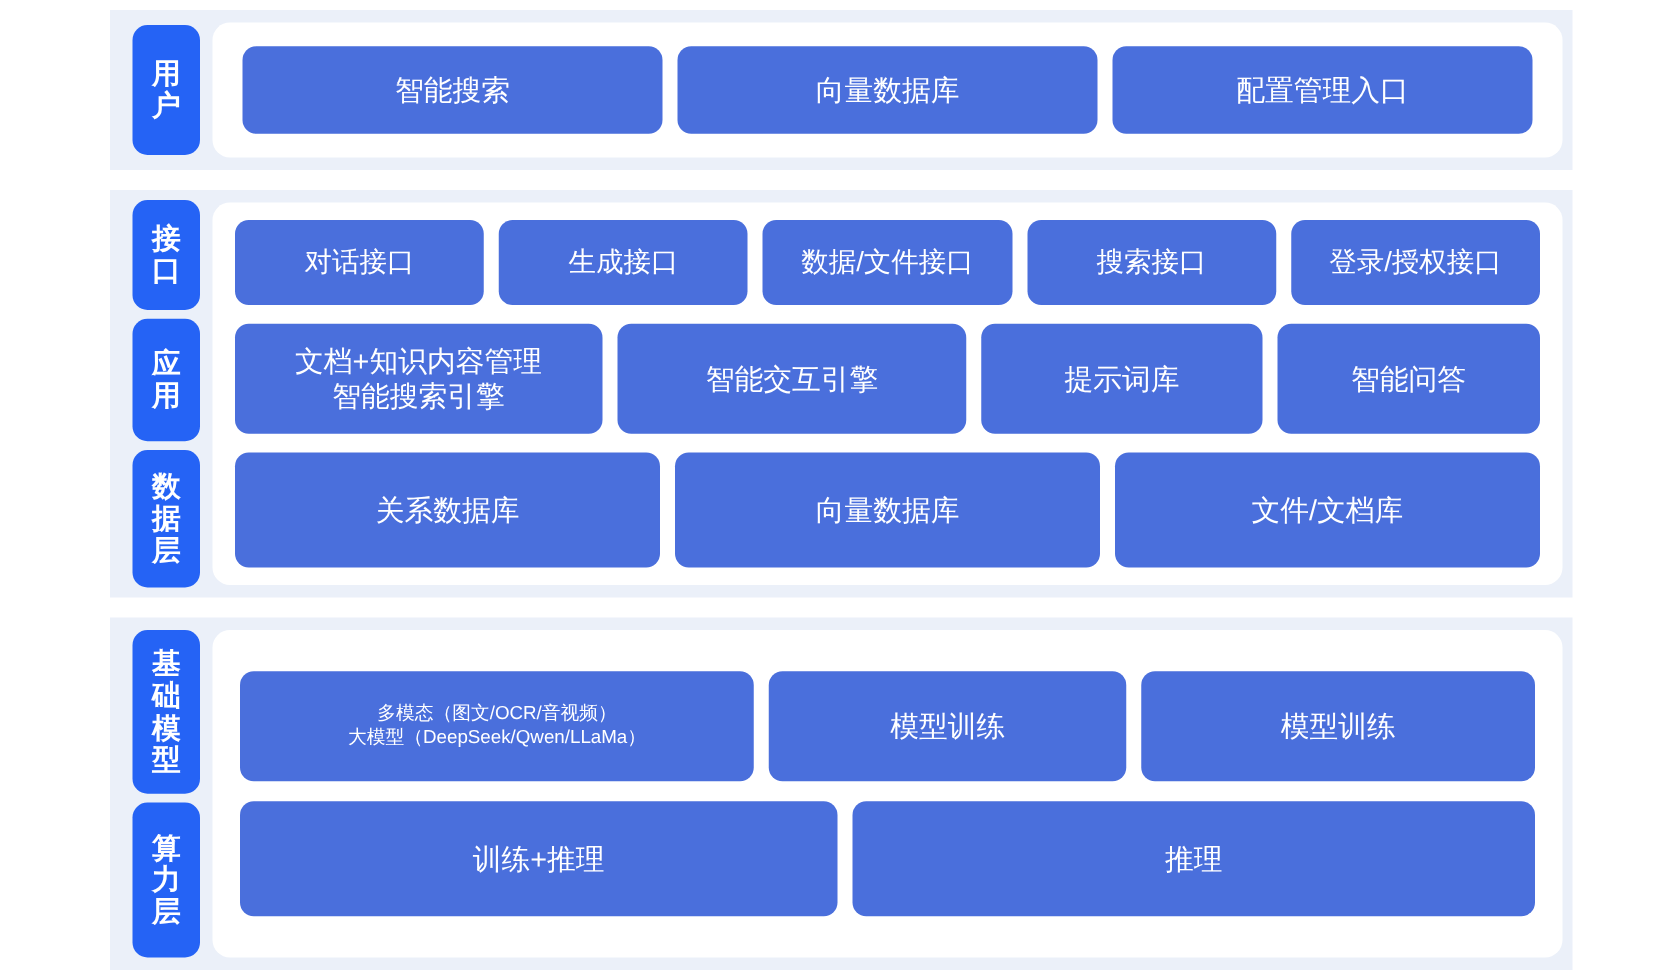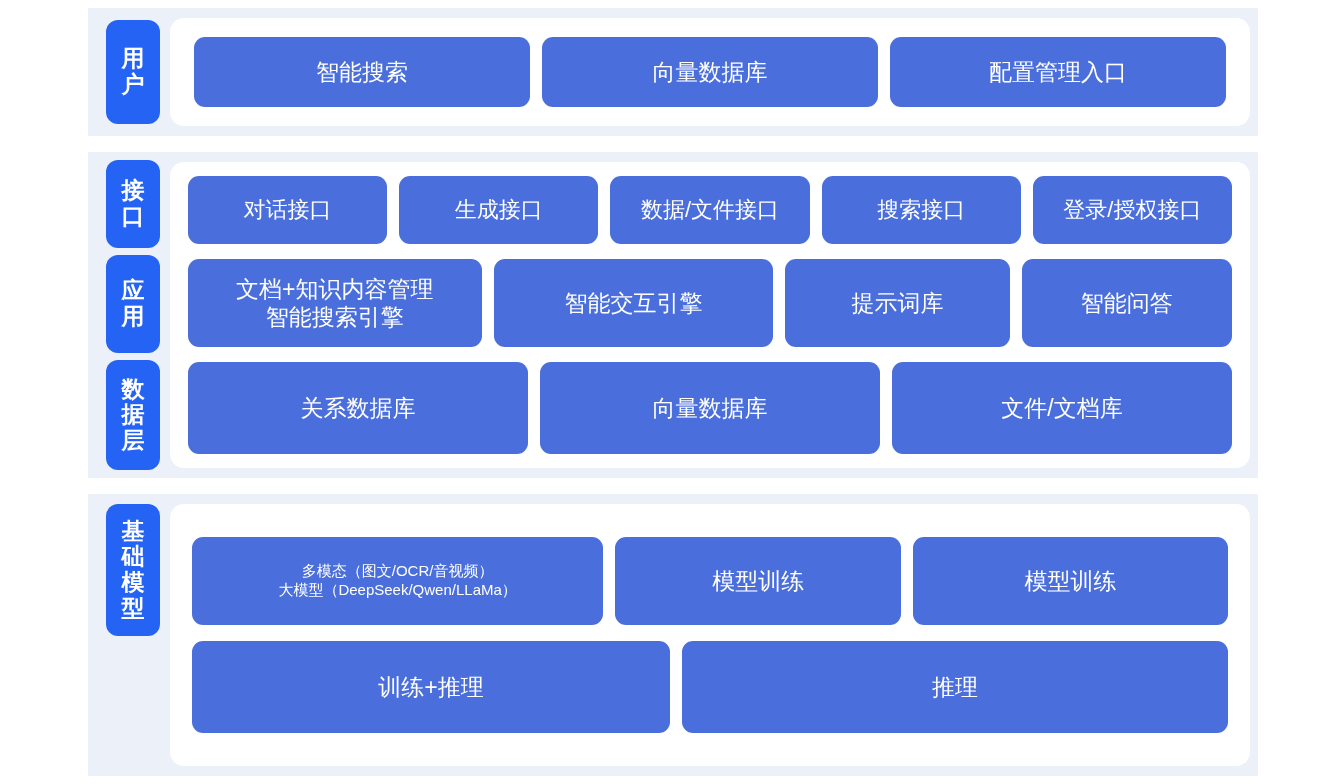--- a/index.html
+++ b/index.html
@@ -154,20 +154,23 @@
       </div>
 
     </div>
   </div>
 
   <div class="group" id="group-foundation">
     <div class="tabcol">
       <div class="tab tab-foundation">
         <span>基础模型</span>
       </div>
+      <div class="tab tab-compute">
+        <span>算力层</span>
+      </div>
     </div>
     <div class="panel">
 
       <div class="row row-models">
         <div class="box box-multimodal" style="flex:4.1 1 0;">多模态（图文/OCR/音视频）
 大模型（DeepSeek/Qwen/LLaMa）</div>
         <div class="box" style="flex:2.8 1 0;">模型训练</div>
         <div class="box" style="flex:3.1 1 0;">模型训练</div>
       </div>
 

